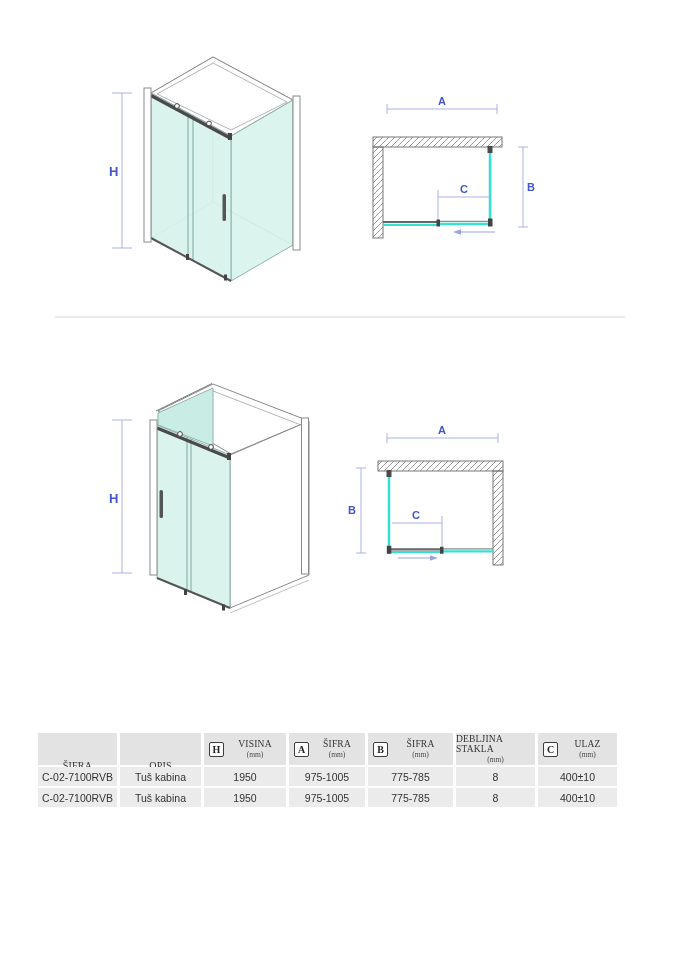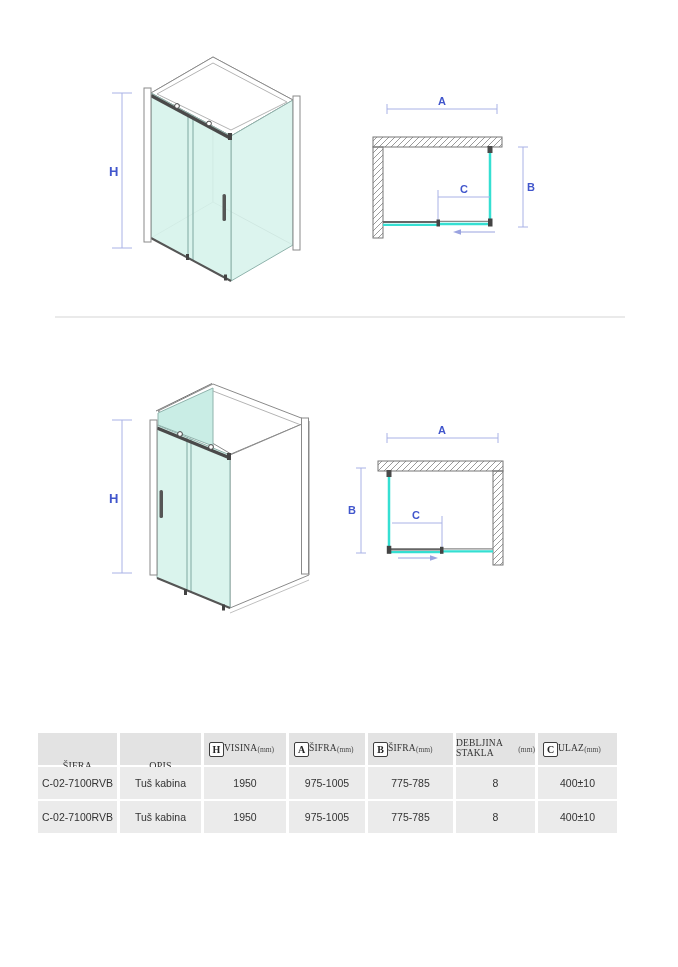--- a/index.html
+++ b/index.html
@@ -20,32 +20,32 @@
     display:grid;
     grid-template-columns:79px 81px 82px 76px 85px 79px 79px;
     column-gap:3px; row-gap:2px;
   }
   .th {
     background:#e3e3e3; height:32px;
     display:flex; align-items:center; justify-content:center;
     color:#343434;
     font-family:Liberation Serif, serif;
   }
-  .th-col { flex:1; display:flex; flex-direction:row; align-items:center; justify-content:flex-start; line-height:1.05; }
+  .th-col { flex:1; display:flex; flex-direction:column; align-items:center; justify-content:flex-end; line-height:1.05; }
   .th-label { font-size:9.5px; letter-spacing:.2px; color:#343434; }
   .th-label.lg { font-size:10px;margin-top:32px; }
   .th-sub { font-size:7.5px; margin-top:1px; color:#4a4a4a; }
   .letter-box {
     width:13px; height:13px; min-width:13px;
     border:1.5px solid #3d3d3d; border-radius:2px; background:#fdfdfd;
     display:flex; align-items:center; justify-content:center;
     font-size:10px; font-weight:bold; color:#222; margin-left:5px;
   }
   .td {
-    background:#ebebeb; height:32px;
+    background:#ebebeb; height:19px;
     display:flex; align-items:center; justify-content:center;
     font-size:10.5px; color:#333;
   }
 </style>
 </head>
 <body>
 
 <div class="page">
 
   <svg style="left:92px; top:48px;" width="240" height="255" viewBox="0 0 240 255">

